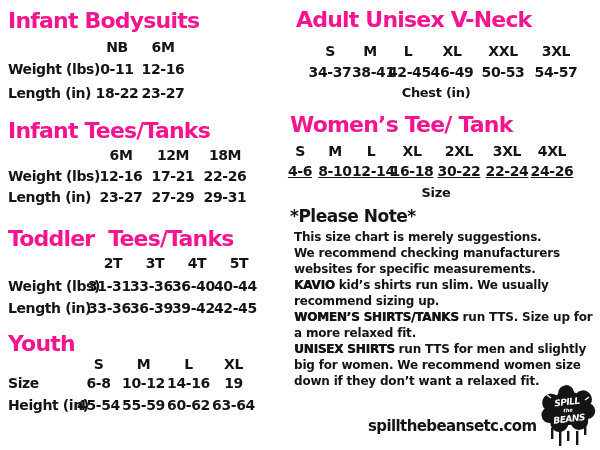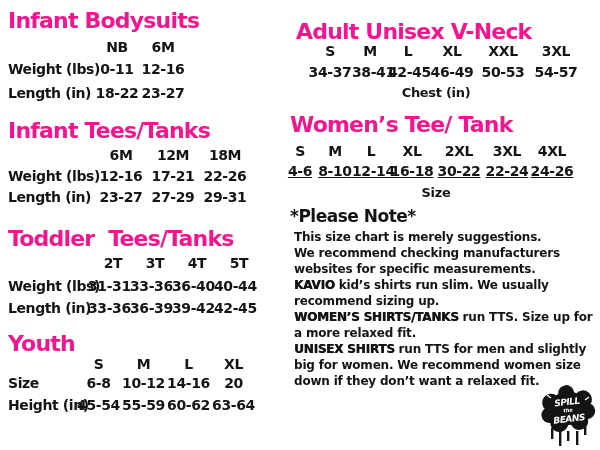--- a/index.html
+++ b/index.html
@@ -115,33 +115,33 @@
       <div class="tcell">S</div>
       <div class="tcell">M</div>
       <div class="tcell">L</div>
       <div class="tcell">XL</div>
     </div>
     <div class="trow s4" style="left:8px; top:376px;">
       <div class="tlabel">Size</div>
       <div class="tcell">6-8</div>
       <div class="tcell">10-12</div>
       <div class="tcell">14-16</div>
-      <div class="tcell">20</div>
+      <div class="tcell">19</div>
     </div>
     <div class="trow s4" style="left:8px; top:398px;">
       <div class="tlabel">Height (in)</div>
       <div class="tcell">45-54</div>
       <div class="tcell">55-59</div>
       <div class="tcell">60-62</div>
       <div class="tcell">63-64</div>
     </div>
   </div>
 
   <div>
-    <div class="title" style="left:296px; top:9px;margin-top:12px;">Adult Unisex V-Neck</div>
+    <div class="title" style="left:296px; top:9px;">Adult Unisex V-Neck</div>
     <div class="trow adult" style="left:308px; top:44px;">
       <div class="tcell">S</div>
       <div class="tcell">M</div>
       <div class="tcell">L</div>
       <div class="tcell">XL</div>
       <div class="tcell">XXL</div>
       <div class="tcell">3XL</div>
     </div>
     <div class="trow adult" style="left:308px; top:65px;">
       <div class="tcell">34-37</div>
@@ -181,20 +181,21 @@
     <div class="note-title" style="left:290px; top:206px;">*Please Note*</div>
     <div class="notes" style="left:294px; top:229px;">
       <div class="note-line"><span class="lead"></span><span>This size chart is merely suggestions.</span></div>
       <div class="note-line"><span class="lead"></span><span>We recommend checking manufacturers websites for specific measurements.</span></div>
       <div class="note-line"><span class="lead">KAVIO</span><span> kid’s shirts run slim. We usually recommend sizing up.</span></div>
       <div class="note-line"><span class="lead">WOMEN’S SHIRTS/TANKS</span><span> run TTS. Size up for a more relaxed fit.</span></div>
       <div class="note-line"><span class="lead">UNISEX SHIRTS</span><span> run TTS for men and slightly big for women. We recommend women size down if they don’t want a relaxed fit.</span></div>
     </div>
   </div>
 
+  <div class="website" style="left:368px; top:417px; width:168px;">spillthebeansetc.com</div>
 
   <svg class="abs" style="left:538px; top:382px;" width="60" height="66" viewBox="0 0 60 66" aria-hidden="true">
     <g fill="#141414" transform="rotate(-6 30 28)">
       <circle cx="30" cy="26" r="17"></circle>
       <circle cx="14" cy="19" r="9"></circle>
       <circle cx="46" cy="19" r="9"></circle>
       <circle cx="11" cy="31" r="8"></circle>
       <circle cx="49" cy="31" r="8"></circle>
       <circle cx="30" cy="11" r="8"></circle>
       <circle cx="20" cy="40" r="9"></circle>

